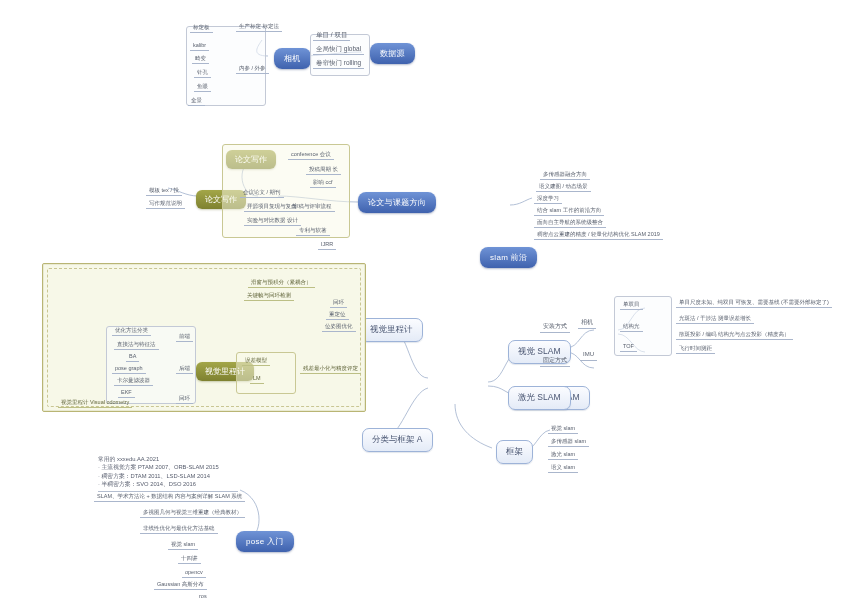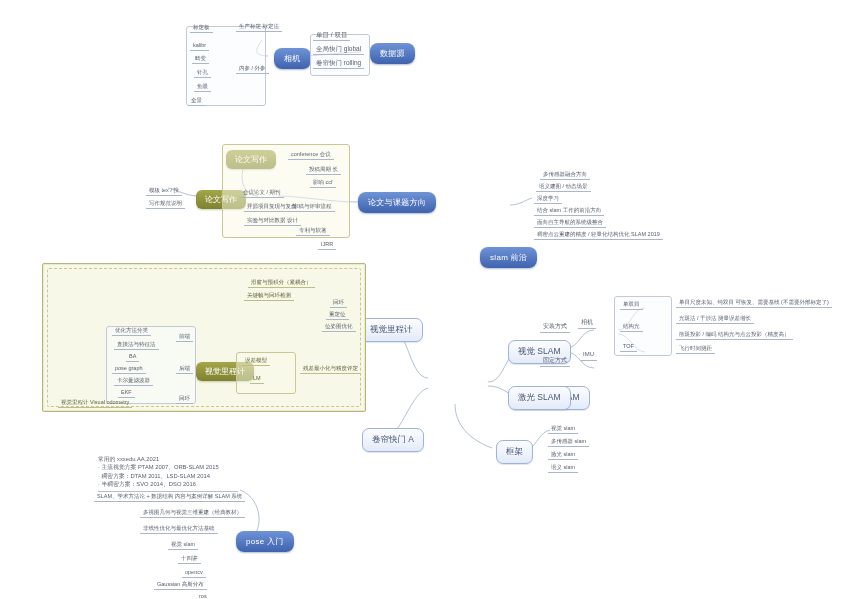--- a/index.html
+++ b/index.html
@@ -207,21 +207,21 @@
 
   <div class="node pill" style="left:508px;top:386px;">激光 SLAM</div>
 
   <div class="node pill" style="left:496px;top:440px;font-family:Liberation Serif, serif;">框架</div>
   <div class="node leaf tiny" style="left:548px;top:424px;">视觉 slam</div>
   <div class="node leaf tiny" style="left:548px;top:437px;">多传感器 slam</div>
   <div class="node leaf tiny" style="left:548px;top:450px;">激光 slam</div>
   <div class="node leaf tiny" style="left:548px;top:463px;">语义 slam</div>
 
   <div class="node pill" style="left:360px;top:318px;">视觉里程计</div>
-  <div class="node pill" style="left:362px;top:428px;">卷帘快门 A</div>
+  <div class="node pill" style="left:362px;top:428px;">分类与框架 A</div>
 
   <div class="frame" style="left:42px;top:263px;width:322px;height:147px;"></div>
   <div class="frame-inner" style="left:47px;top:268px;width:312px;height:137px;"></div>
 
   <div class="node pill-olive" style="left:196px;top:362px;">视觉里程计</div>
 
   <div class="node leaf olive tiny" style="left:248px;top:278px;">滑窗与预积分（紧耦合）</div>
   <div class="node leaf olive tiny" style="left:244px;top:291px;">关键帧与回环检测</div>
 
   <div class="node leaf tiny" style="left:330px;top:298px;">回环</div>

